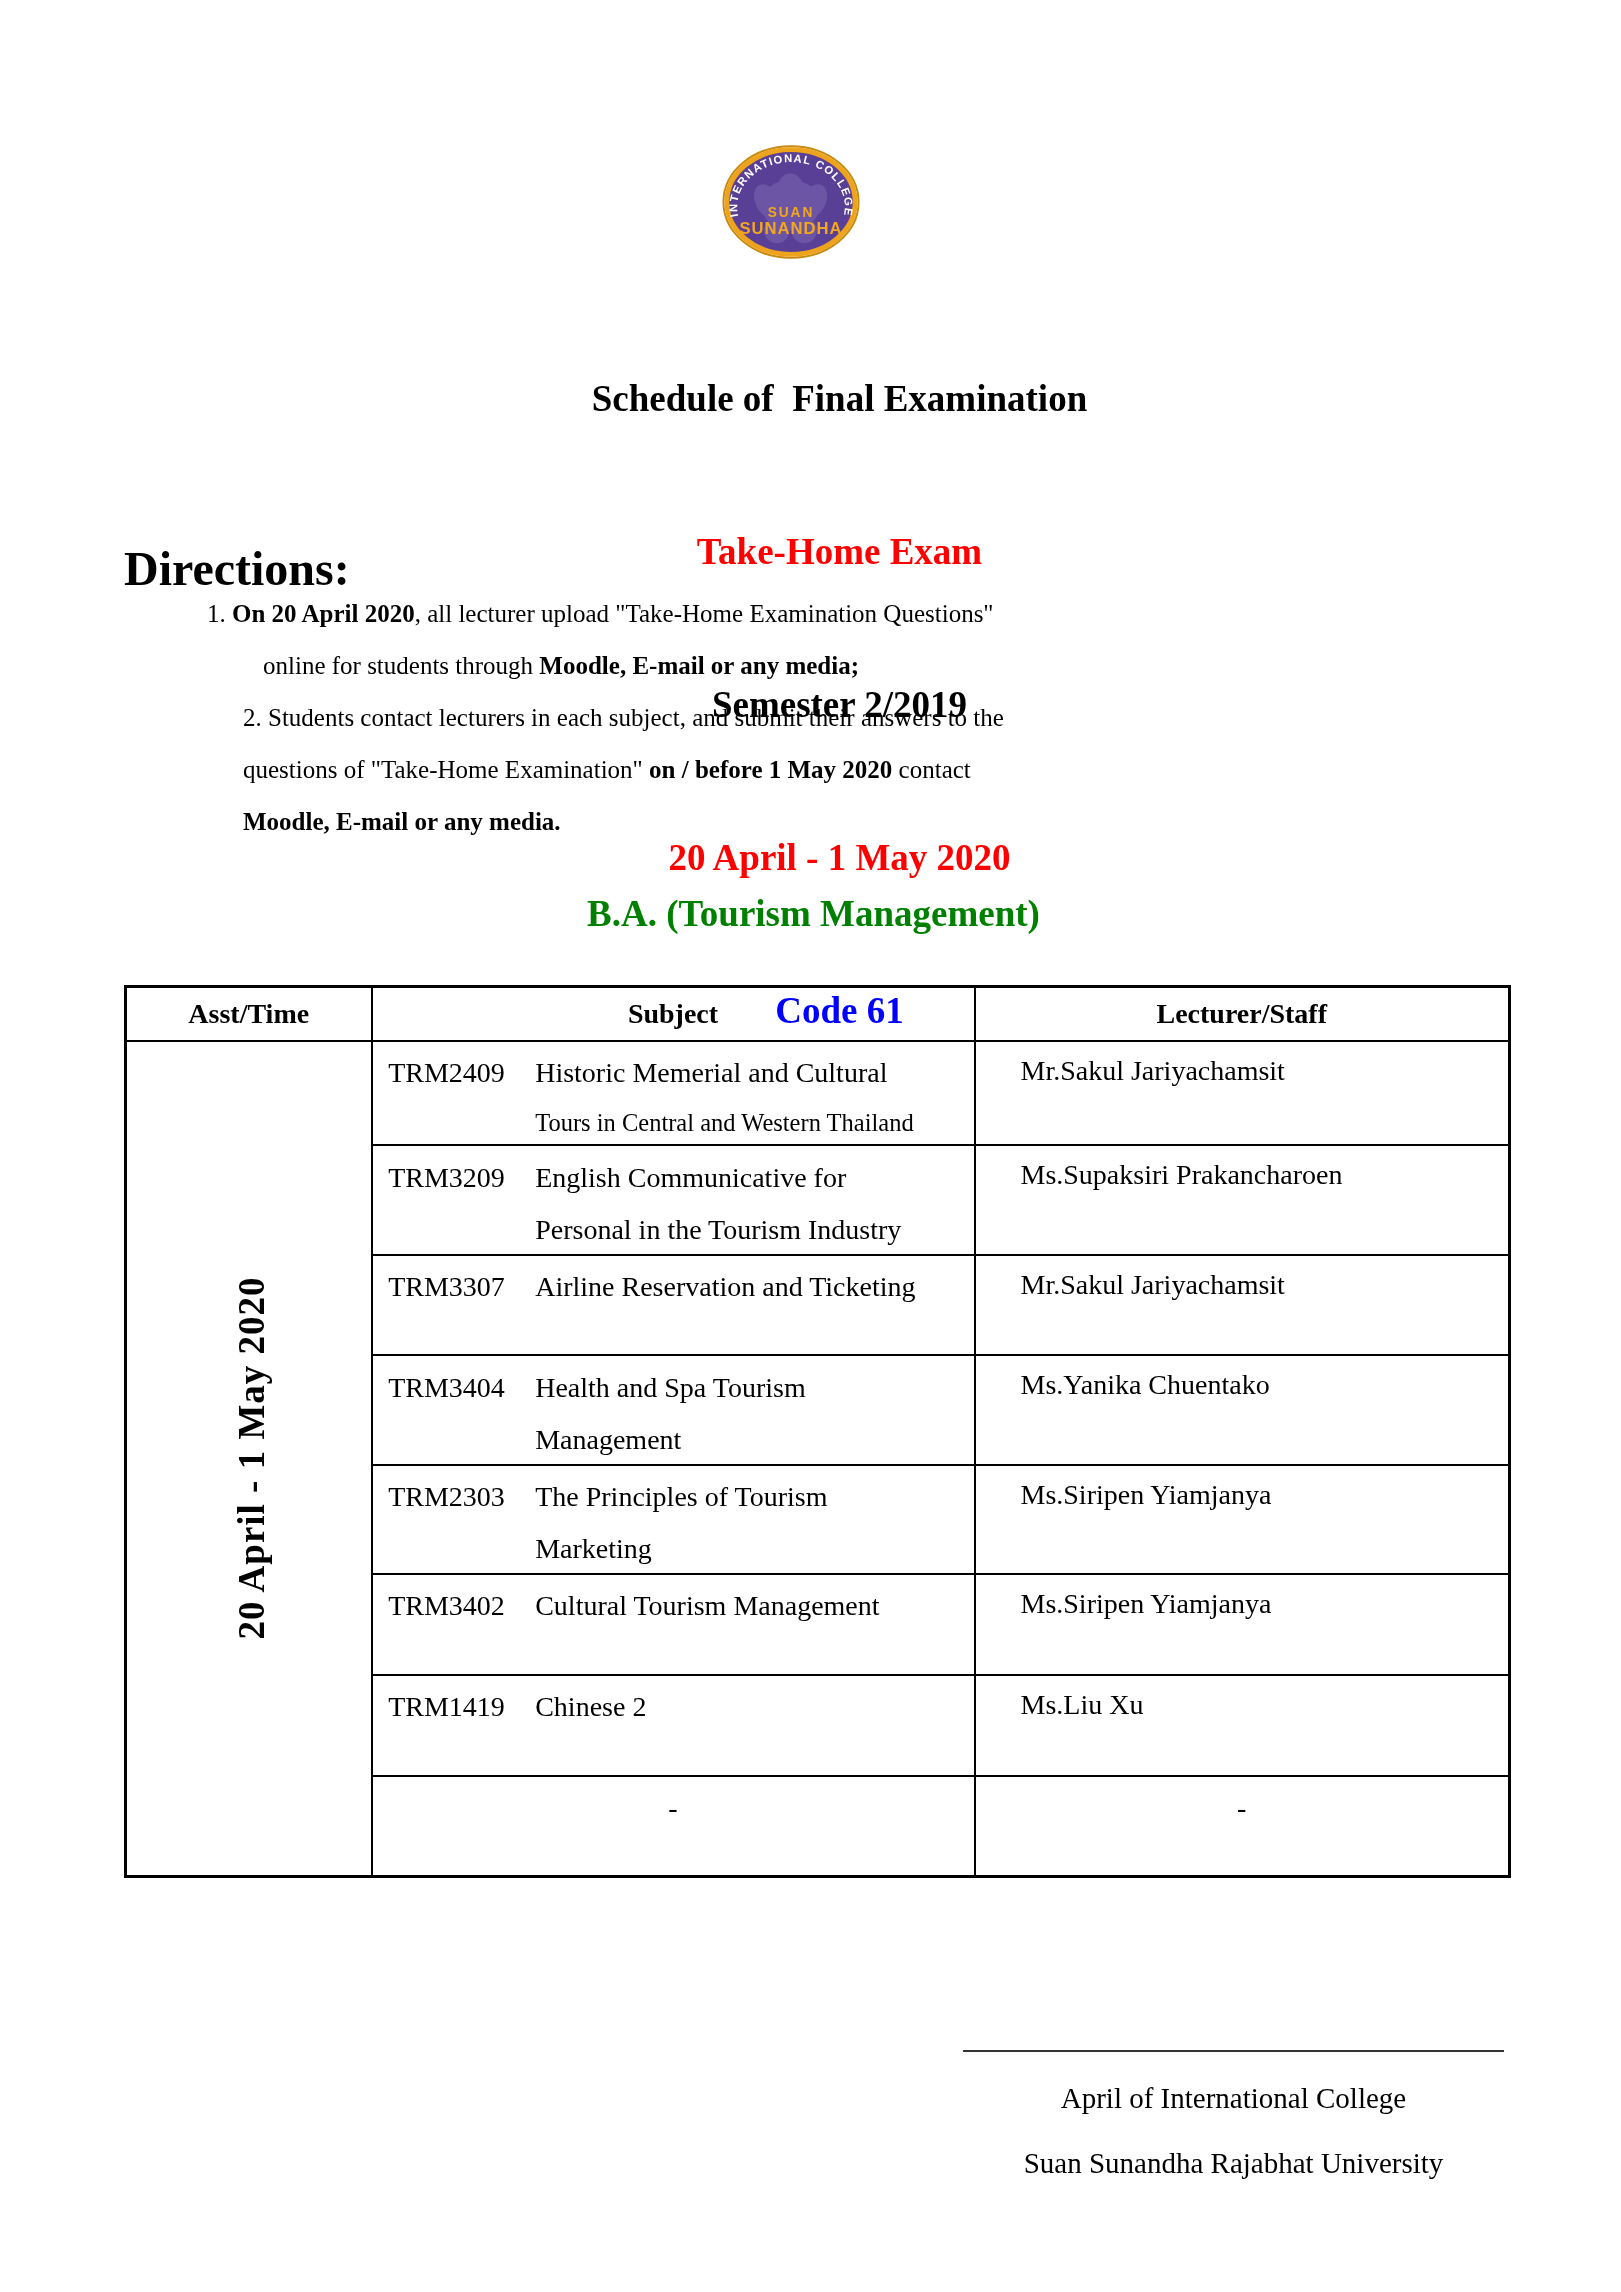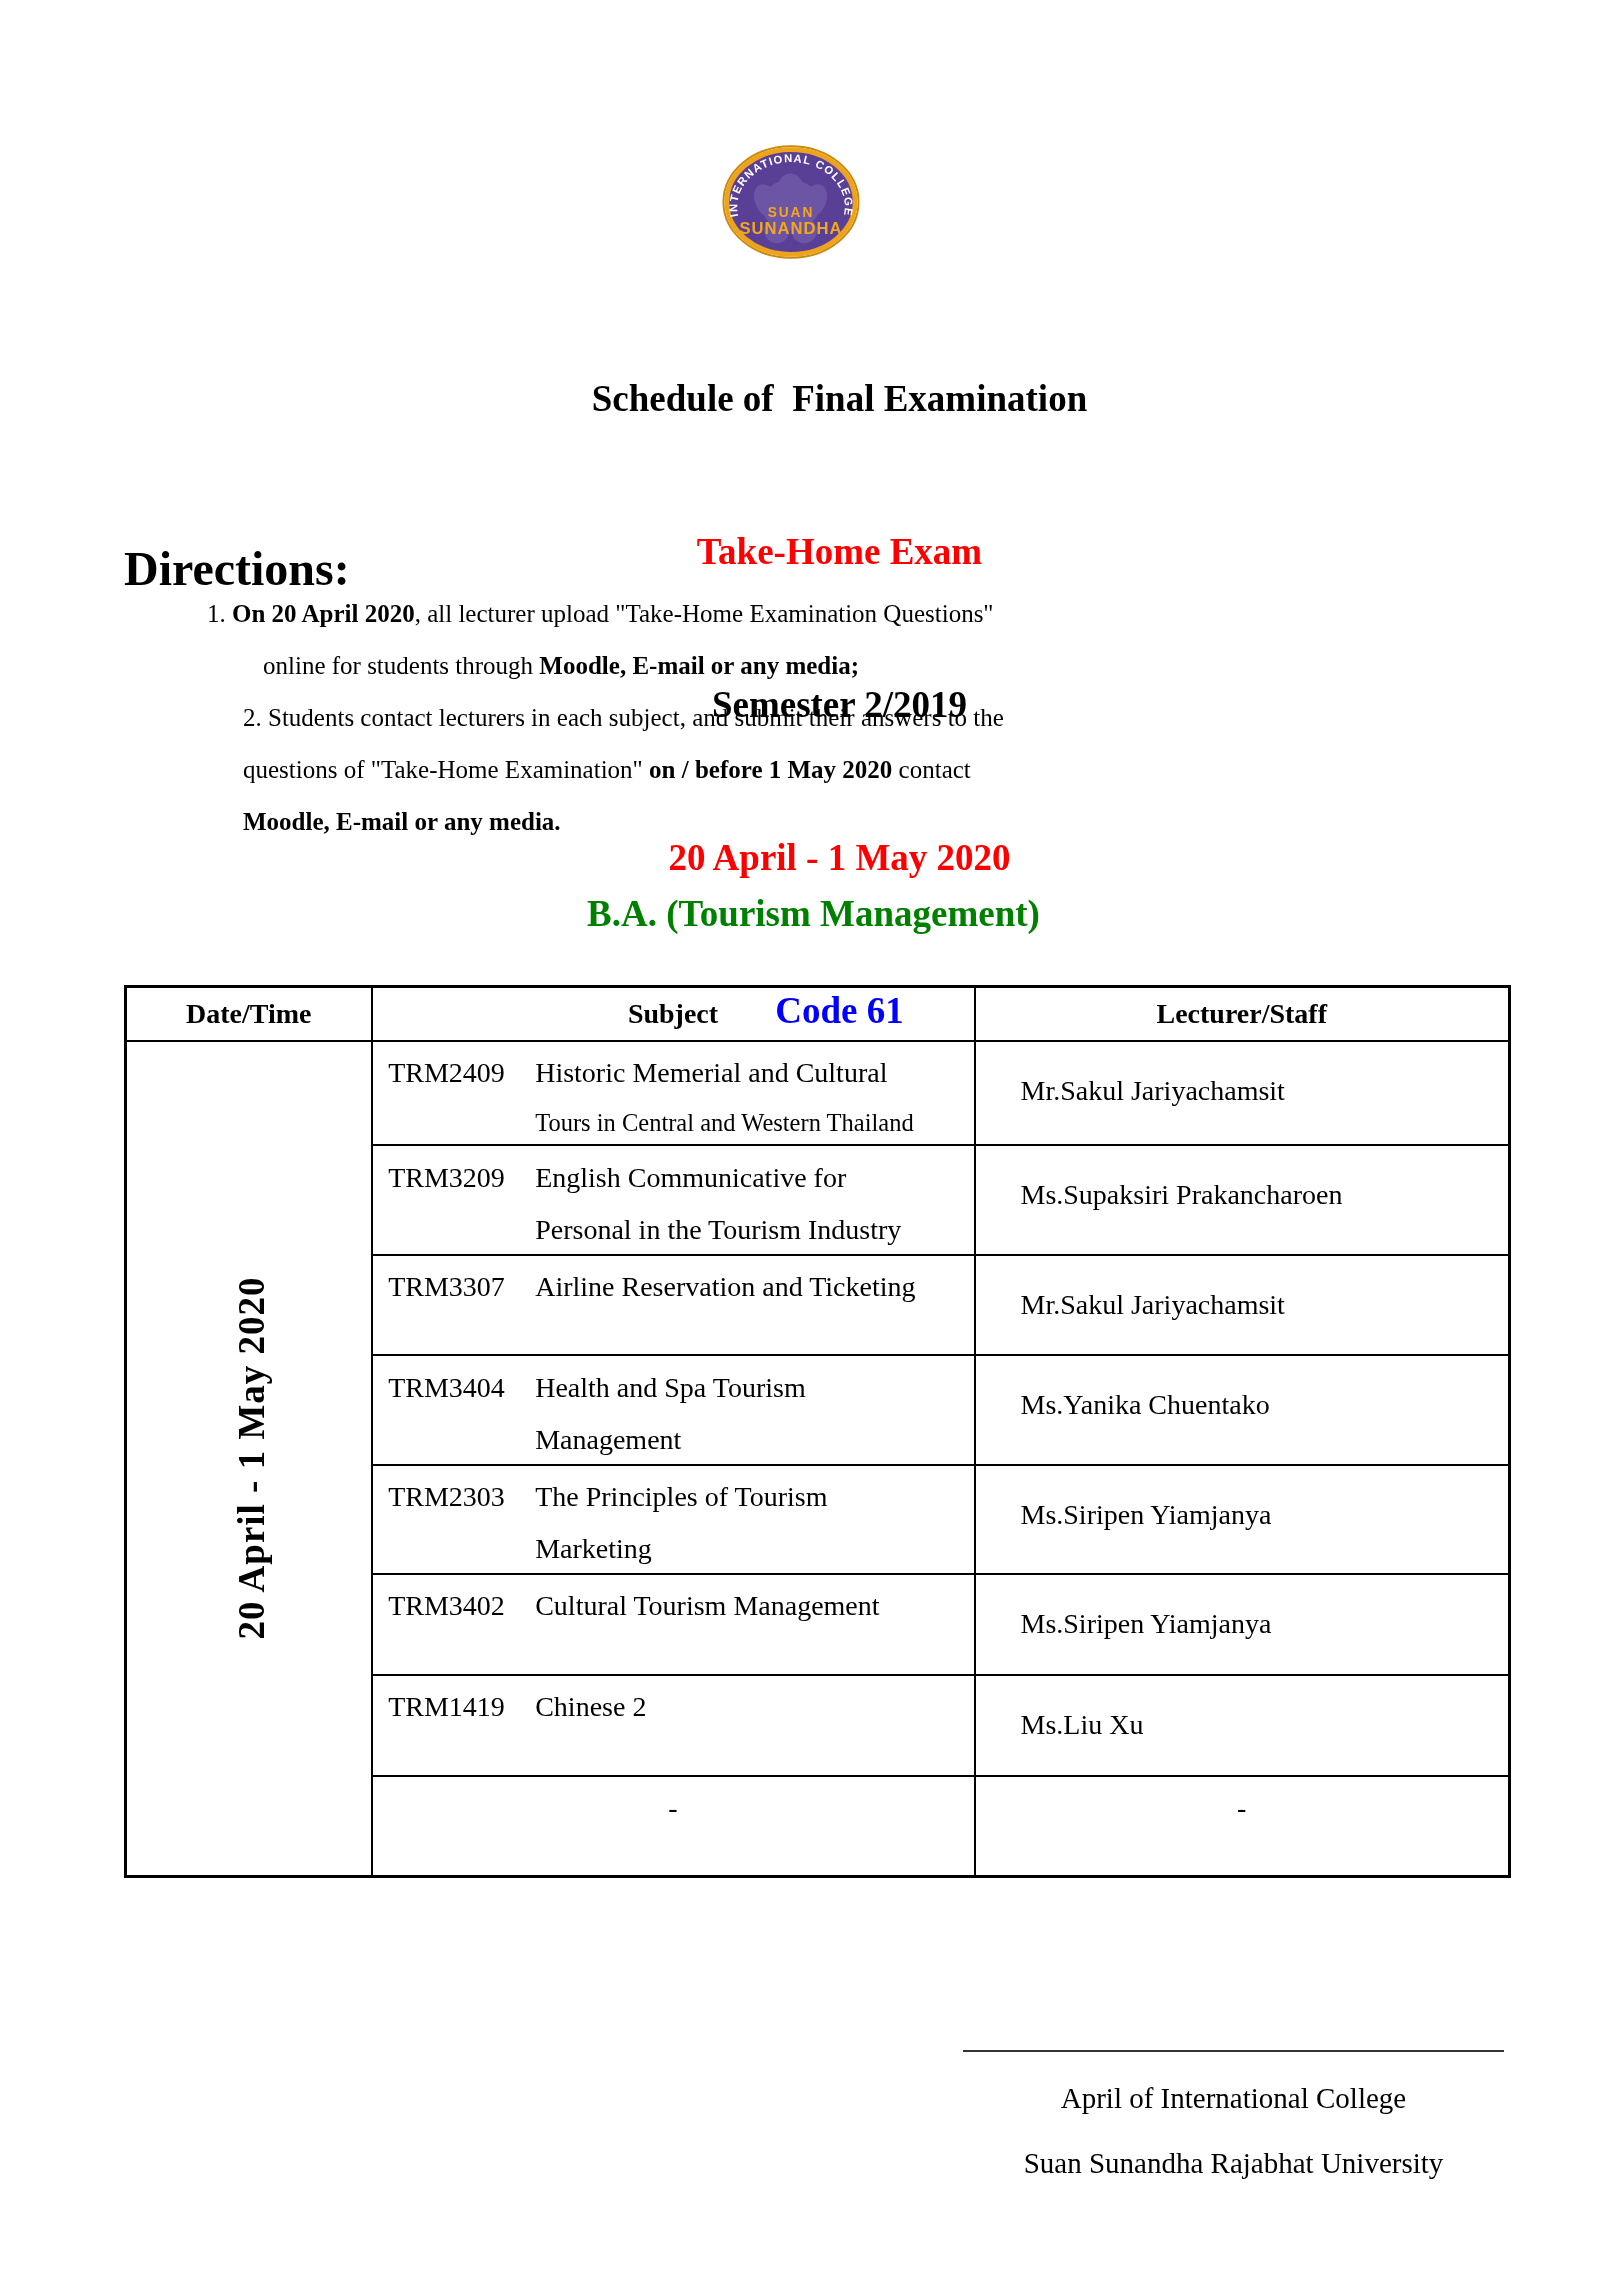--- a/index.html
+++ b/index.html
@@ -52,21 +52,21 @@
     border-collapse:collapse; table-layout:fixed;
     border:3.9px solid #000;
   }
   table.exam th, table.exam td { border:2.9px solid #000; }
   table.exam thead tr { height:54px; }
   table.exam th { font-size:28px; font-weight:bold; text-align:center; }
   table.exam tbody tr { height:94px; }
   table.exam td { vertical-align:top; font-size:28px; }
   td.datetime-cell { }
   td.subject-cell  { padding:15.7px 0 0 15.7px; }
-  td.lecturer-cell { padding:33px 0 0 45px; }
+  td.lecturer-cell { padding:13px 0 0 45px; }
   td.dash-cell { text-align:center; padding:15.7px 0 0 0; }
   .code { display:inline-block; width:147px; }
   .s-line2 { margin-left:147px; margin-top:20px; }
   .s-line2.small { font-size:24.5px; }
 
   .vertical-date {
     position:absolute; left:251px; top:1458px;
     transform:translate(-50%,-50%) rotate(-90deg);
     transform-origin:center;
     font-size:37px; font-weight:bold; white-space:nowrap; letter-spacing:1px;
@@ -129,21 +129,21 @@
 <div class="program-title">B.A. (Tourism Management)</div>
 
 <table class="exam">
   <colgroup>
     <col style="width:246px">
     <col style="width:603px">
     <col style="width:535px">
   </colgroup>
   <thead>
     <tr>
-      <th>Date/Time</th>
+      <th>Asst/Time</th>
       <th>Subject</th>
       <th>Lecturer/Staff</th>
     </tr>
   </thead>
   <tbody>
       <tr>
         <td class="datetime-cell" rowspan="8"></td>
         <td class="subject-cell">
           <div class="s-line1"><span class="code">TRM2409</span><span>Historic Memerial and Cultural</span></div>
           <div class="s-line2 small">Tours in Central and Western Thailand</div>

